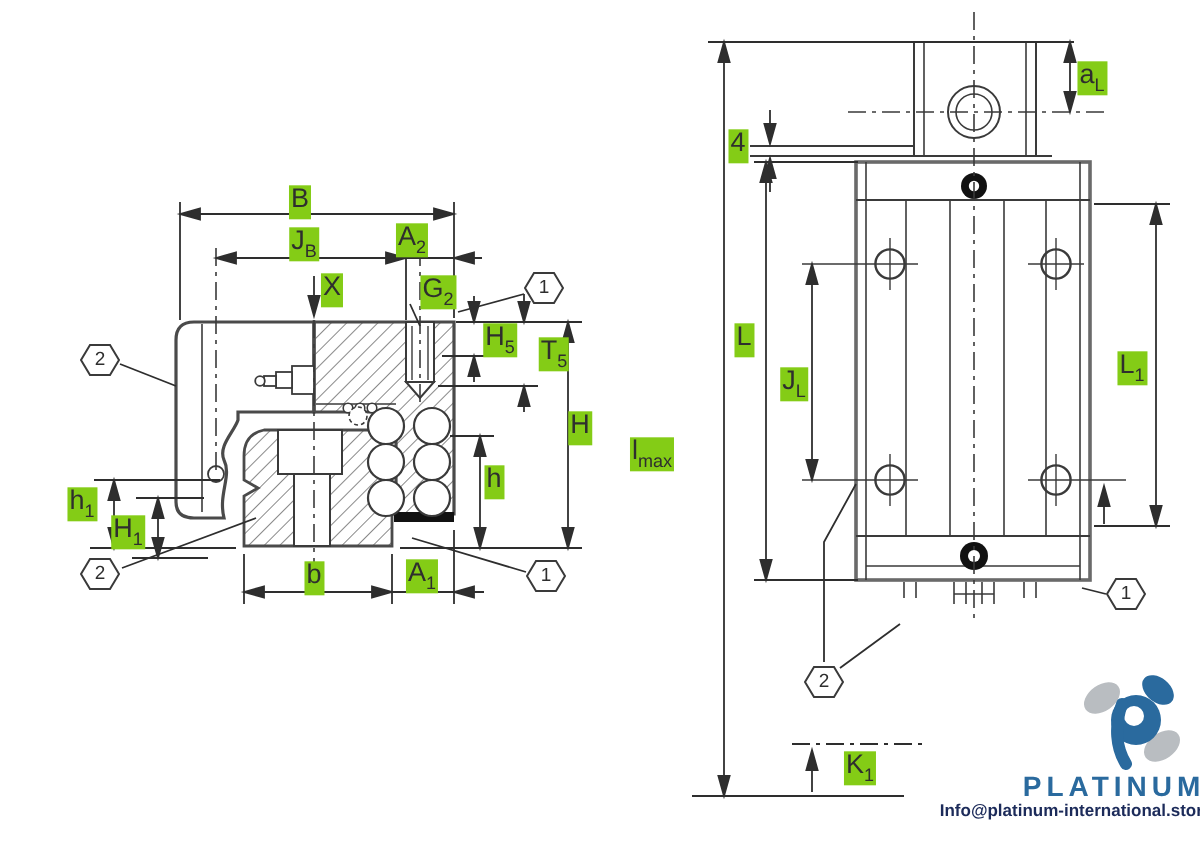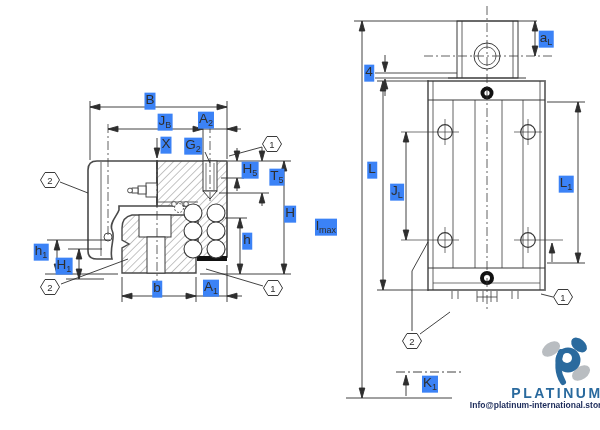--- a/index.html
+++ b/index.html
@@ -1,20 +1,20 @@
 <!DOCTYPE html>
 <html><head>
 <meta charset="utf-8">
 <style>
   html,body{margin:0;padding:0;background:#ffffff;}
   #stage{position:relative;width:600px;height:430px;background:#ffffff;overflow:hidden;
          font-family:"Liberation Sans", sans-serif;color:#2e2e2e;}
   #stage svg{position:absolute;left:0;top:0;}
   .lbl{position:absolute;transform:translate(-50%,-50%);font-size:13.5px;line-height:1;
-       background:#3b82f6;padding:0 1px;white-space:nowrap;color:#2e2e2e;}
+       background:#84cc16;padding:0 1px;white-space:nowrap;color:#2e2e2e;}
   .lbl sub{font-size:9px;line-height:1;}
   .callout{position:absolute;width:21px;height:17px;transform:translate(-50%,-50%);}
   .callout svg{position:absolute;left:0;top:0;}
   .callout span{position:absolute;left:0;top:1px;width:21px;text-align:center;
                 font-size:9.5px;line-height:15px;color:#2e2e2e;}
   .logo-word{position:absolute;transform:translate(-50%,-50%);font-size:14px;font-weight:bold;
              letter-spacing:2.5px;color:#2a6a9e;margin-left:10px;}
   .logo-contact{position:absolute;transform:translate(-50%,-50%);font-size:8.5px;font-weight:bold;
                 color:#1c2b5a;white-space:nowrap;}
 </style>
@@ -280,24 +280,24 @@
     <ellipse cx="551" cy="349" rx="10" ry="6.5" transform="rotate(-35 551 349)" fill="#b9bdc1"></ellipse>
     <ellipse cx="581" cy="373" rx="10" ry="6.5" transform="rotate(-35 581 373)" fill="#b9bdc1"></ellipse>
     <ellipse cx="579" cy="345" rx="9" ry="6" transform="rotate(40 579 345)" fill="#2a6a9e"></ellipse>
     <circle cx="568" cy="360" r="12.5" fill="#2a6a9e"></circle>
     <circle cx="567" cy="358" r="5" fill="#ffffff"></circle>
     <path d="M561,352 C557,363 558,374 563,382" stroke="#2a6a9e" stroke-width="6" fill="none" stroke-linecap="round"></path>
   </g>
 </svg>
 
 <div class="lbl" style="left:150px;top:101px"><span>B</span><sub></sub></div>
-<div class="lbl" style="left:165px;top:122px"><span>J</span><sub>B</sub></div>
+<div class="lbl" style="left:152px;top:122px"><span>J</span><sub>B</sub></div>
 <div class="lbl" style="left:206px;top:120px"><span>A</span><sub>2</sub></div>
 <div class="lbl" style="left:166px;top:145px"><span>X</span><sub></sub></div>
-<div class="lbl" style="left:193px;top:146px"><span>G</span><sub>2</sub></div>
+<div class="lbl" style="left:219px;top:146px"><span>G</span><sub>2</sub></div>
 <div class="lbl" style="left:250px;top:170px"><span>H</span><sub>5</sub></div>
 <div class="lbl" style="left:277px;top:177px"><span>T</span><sub>5</sub></div>
 <div class="lbl" style="left:290px;top:214px"><span>H</span><sub></sub></div>
 <div class="lbl" style="left:247px;top:241px"><span>h</span><sub></sub></div>
 <div class="lbl" style="left:41px;top:252px"><span>h</span><sub>1</sub></div>
 <div class="lbl" style="left:64px;top:266px"><span>H</span><sub>1</sub></div>
 <div class="lbl" style="left:157px;top:289px"><span>b</span><sub></sub></div>
 <div class="lbl" style="left:211px;top:288px"><span>A</span><sub>1</sub></div>
 
 <div class="lbl" style="left:546px;top:39px"><span>a</span><sub>L</sub></div>

